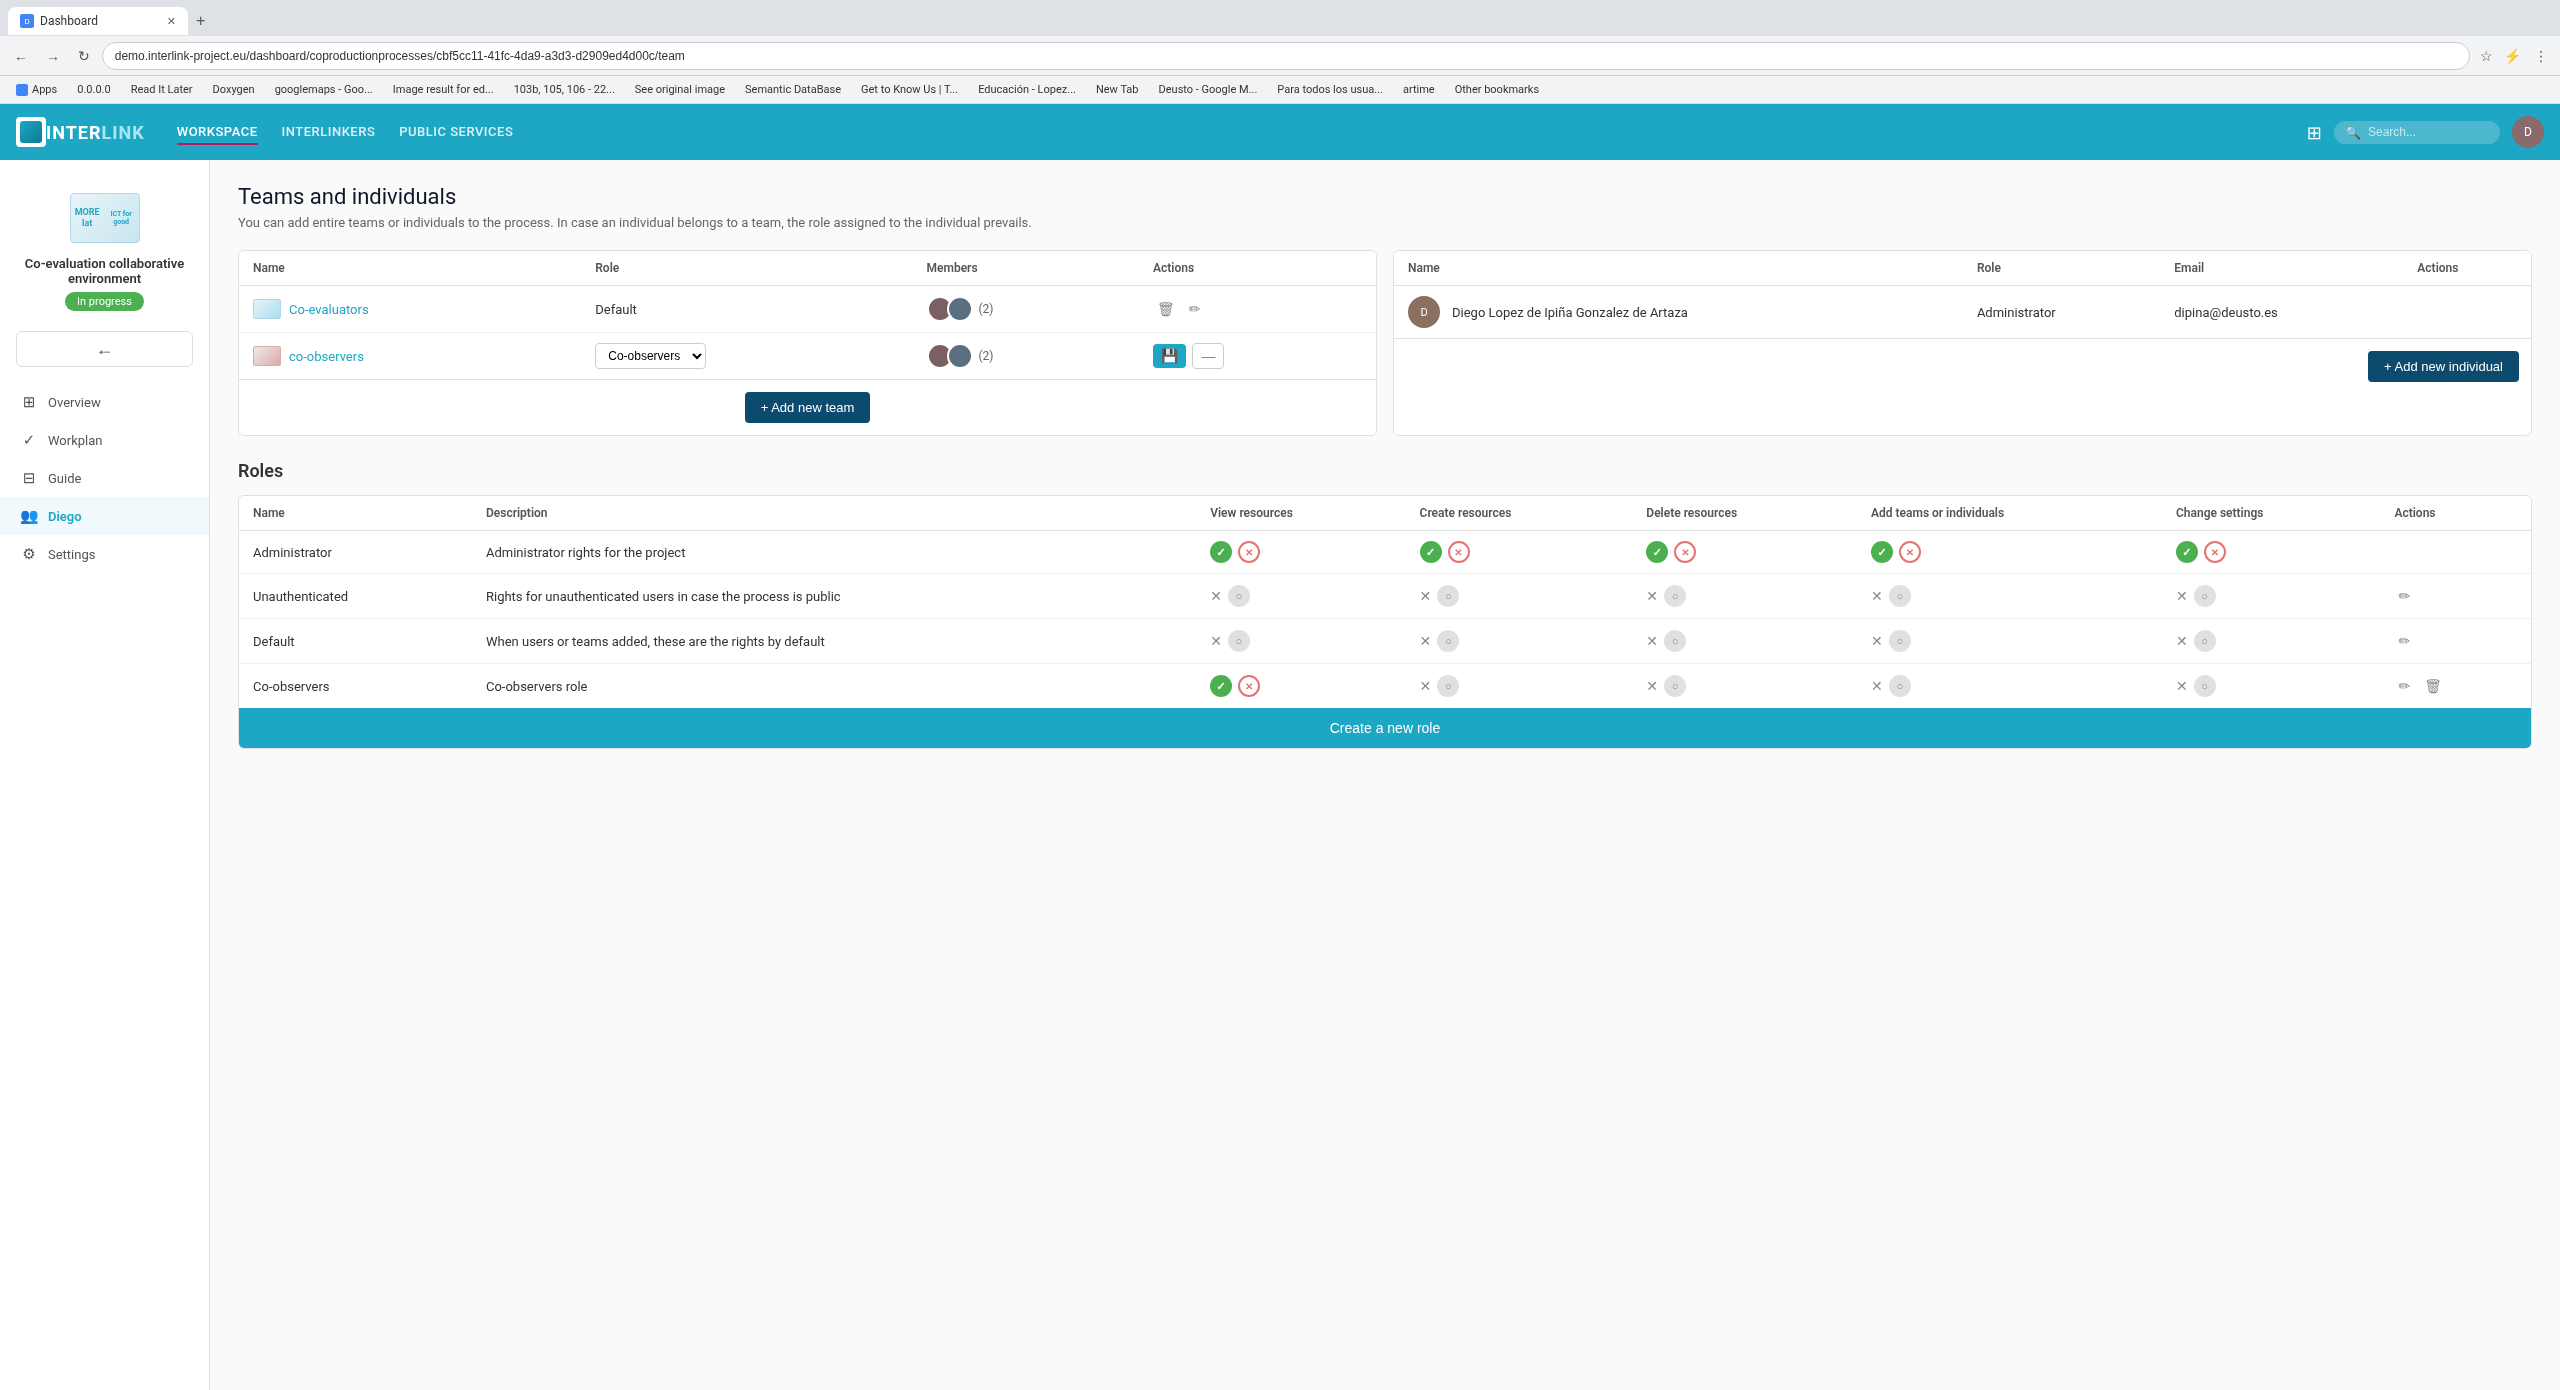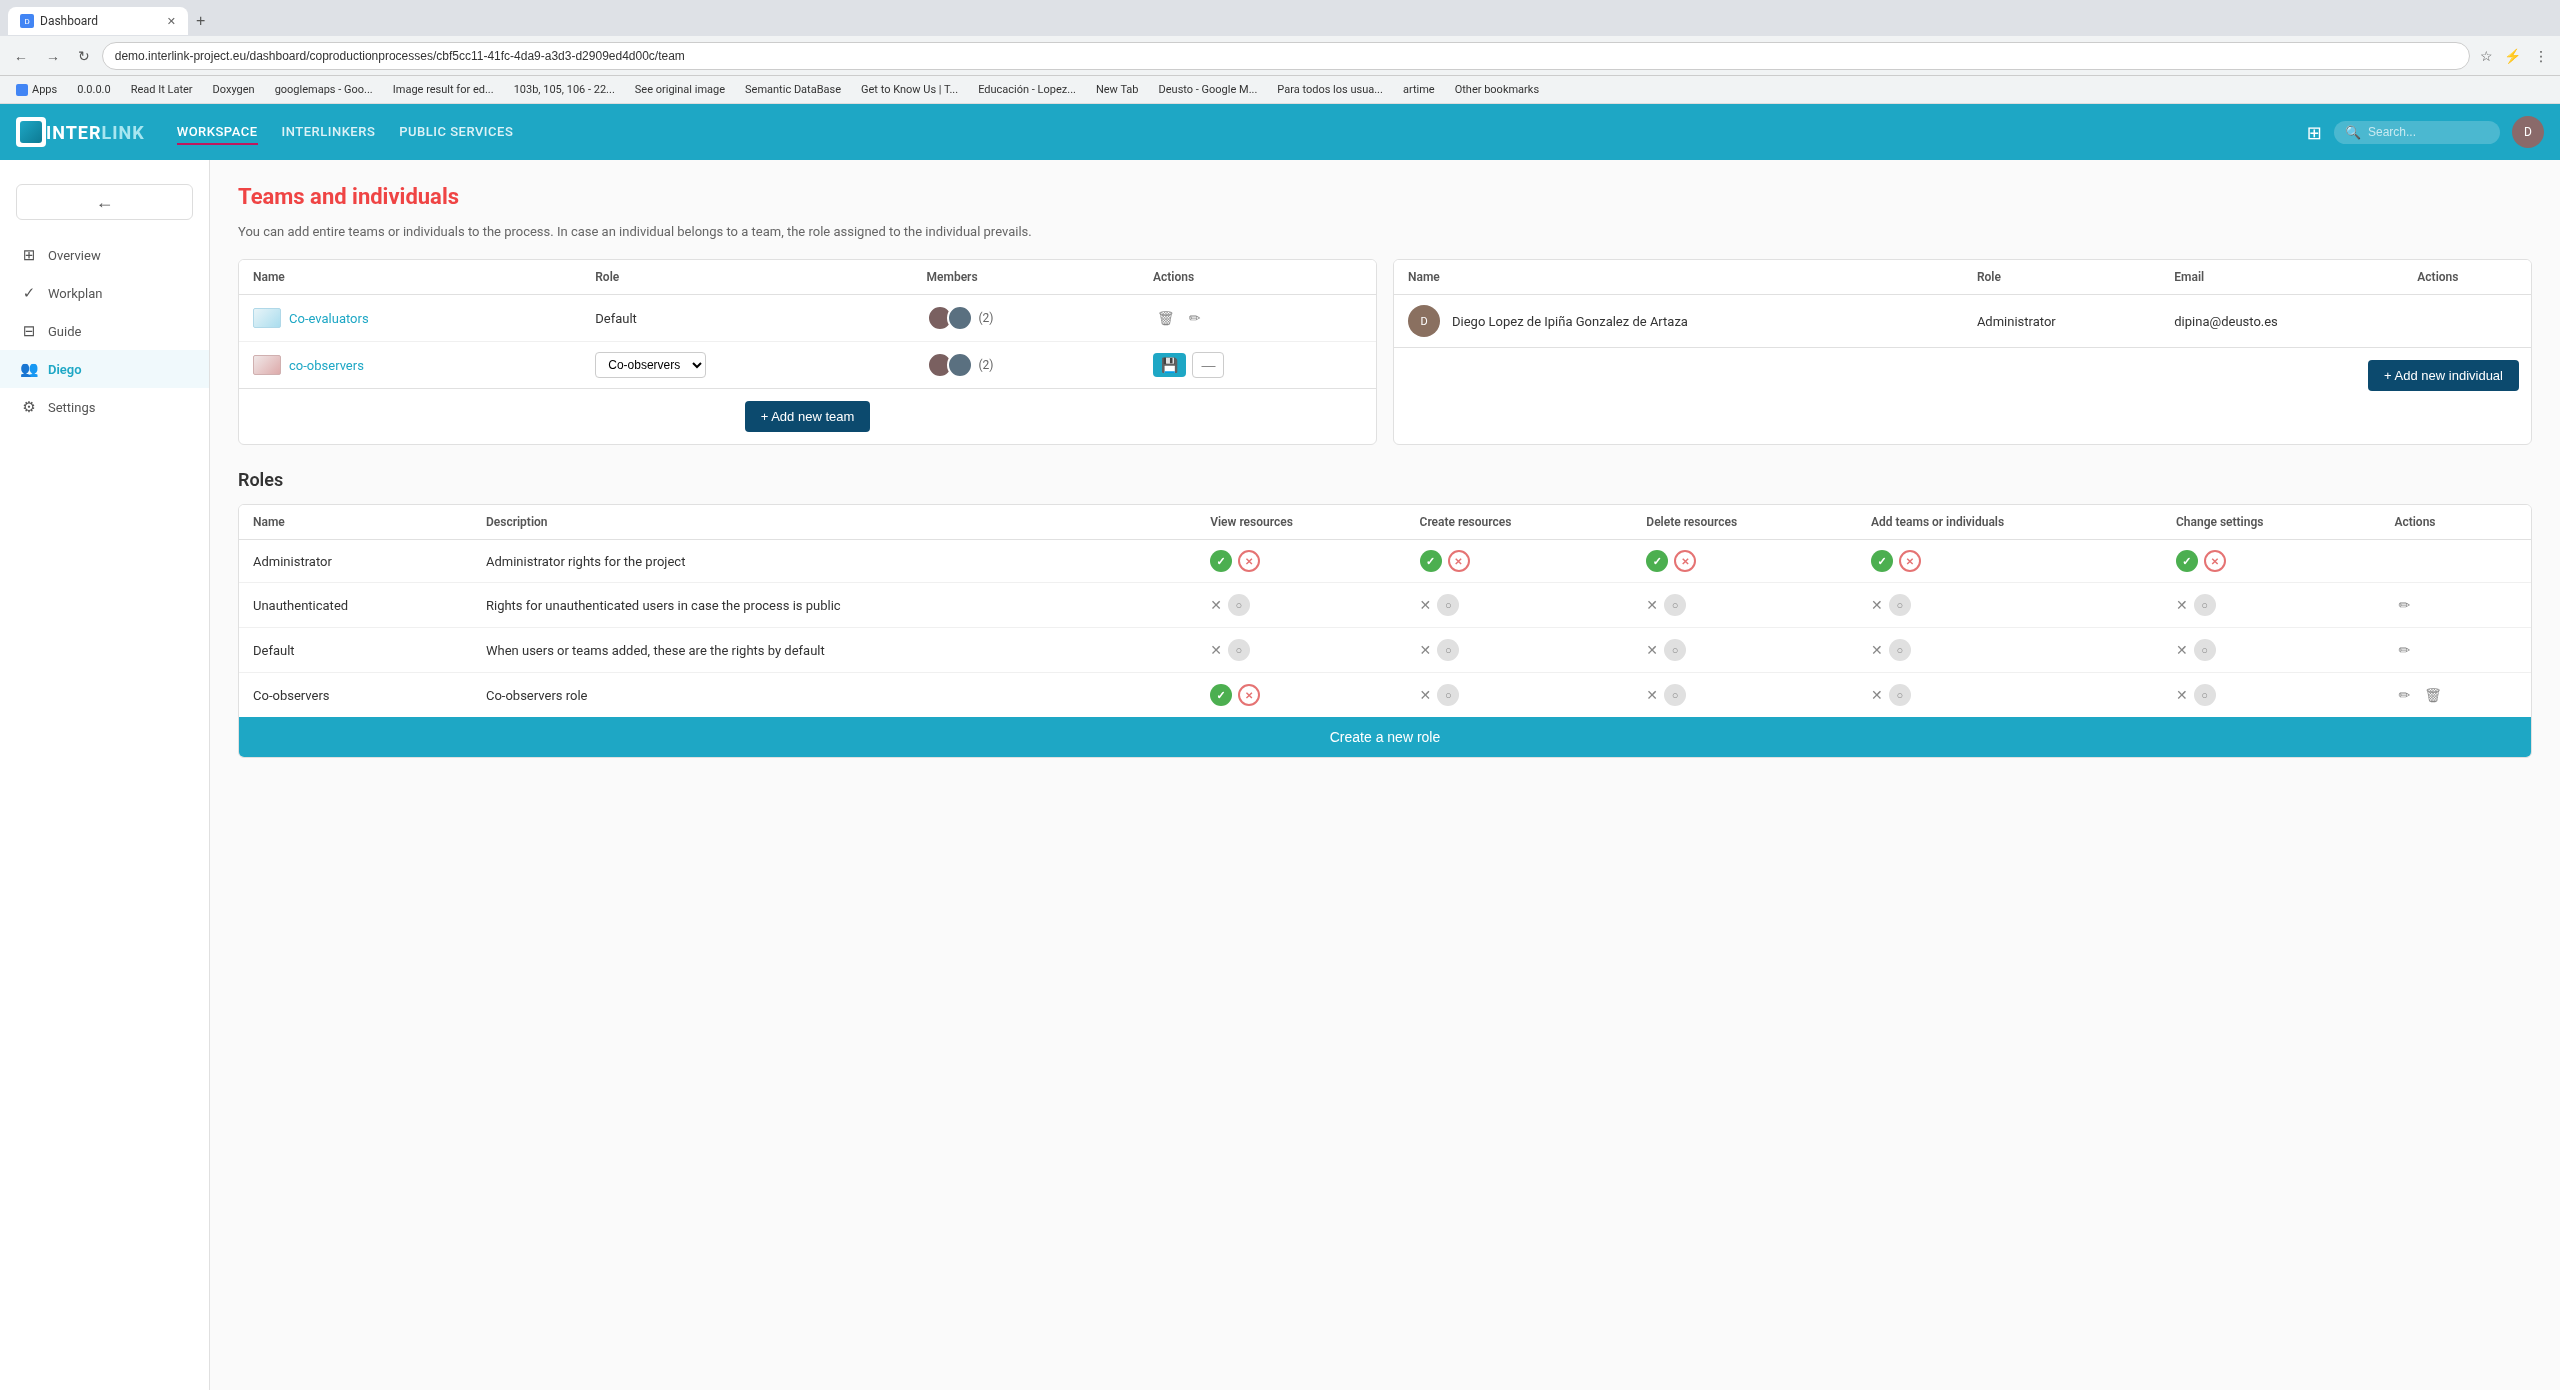--- a/index.html
+++ b/index.html
@@ -52,21 +52,21 @@
     .org-name { font-size: 13px; font-weight: 600; text-align: center; color: #333; margin-top: 8px; }
     .status-badge { background: #4caf50; color: white; font-size: 11px; padding: 3px 12px; border-radius: 12px; margin-top: 6px; cursor: pointer; }
     .back-btn { display: flex; align-items: center; justify-content: center; border: 1px solid #ddd; border-radius: 6px; padding: 6px 12px; margin: 8px 16px; cursor: pointer; color: #555; font-size: 18px; }
     .sidebar-menu { margin-top: 8px; }
     .sidebar-item { display: flex; align-items: center; gap: 10px; padding: 10px 20px; cursor: pointer; color: #555; font-size: 13px; }
     .sidebar-item.active { color: #1ea7c5; font-weight: 600; background: #f0f9fc; }
     .sidebar-icon { font-size: 15px; width: 18px; text-align: center; }
 
     
     .content { flex: 1; padding: 24px 28px; overflow-y: auto; background: #fafafa; }
-    .page-title { font-size: 22px; font-weight: 700; color: #ef4444; margin-bottom: 15px; }
+    .page-title { font-size: 22px; font-weight: 400; color: #0f172a; margin-bottom: 6px; }
     .page-desc { font-size: 13px; color: #666; margin-bottom: 20px; }
 
     
     .tables-row { display: flex; gap: 16px; margin-bottom: 24px; }
     .table-card { background: white; border: 1px solid #e0e0e0; border-radius: 6px; overflow: hidden; }
     .table-card.left { flex: 1; }
     .table-card.right { flex: 1; }
 
     table { width: 100%; border-collapse: collapse; }
     th { padding: 10px 14px; text-align: left; font-size: 12px; font-weight: 600; color: #555; background: white; border-bottom: 1px solid #e0e0e0; }
@@ -211,20 +211,29 @@
         <span>🔍</span>
         <input type="text" placeholder="Search..." style="">
       </div>
       <div class="avatar" style="background: #8a6a6a; display:flex; align-items:center; justify-content:center; color:white; font-size:12px;">D</div>
     </div>
   </nav>
 
   <div class="main-layout">
 
     <aside class="sidebar">
+      <div class="sidebar-org">
+        <div class="org-logo">
+          <div class="org-logo-img">
+            MORE lat<br><span style="font-size:7px;">ICT for good</span>
+          </div>
+        </div>
+        <div class="org-name">Co-evaluation collaborative environment</div>
+        <div class="status-badge">In progress</div>
+      </div>
       <div class="back-btn">←</div>
       <div class="sidebar-menu">
         <div class="sidebar-item">
           <span class="sidebar-icon">⊞</span>
           <span>Overview</span>
         </div>
         <div class="sidebar-item">
           <span class="sidebar-icon">✓</span>
           <span>Workplan</span>
         </div>

